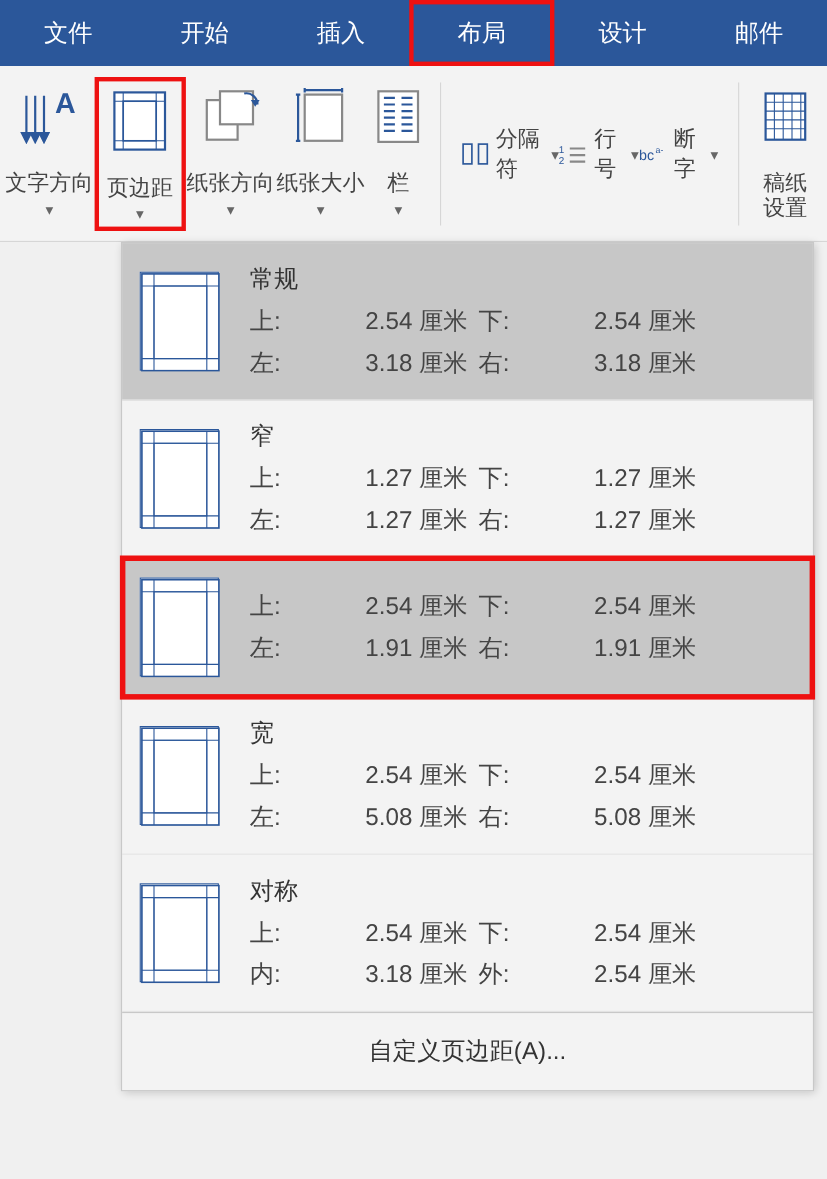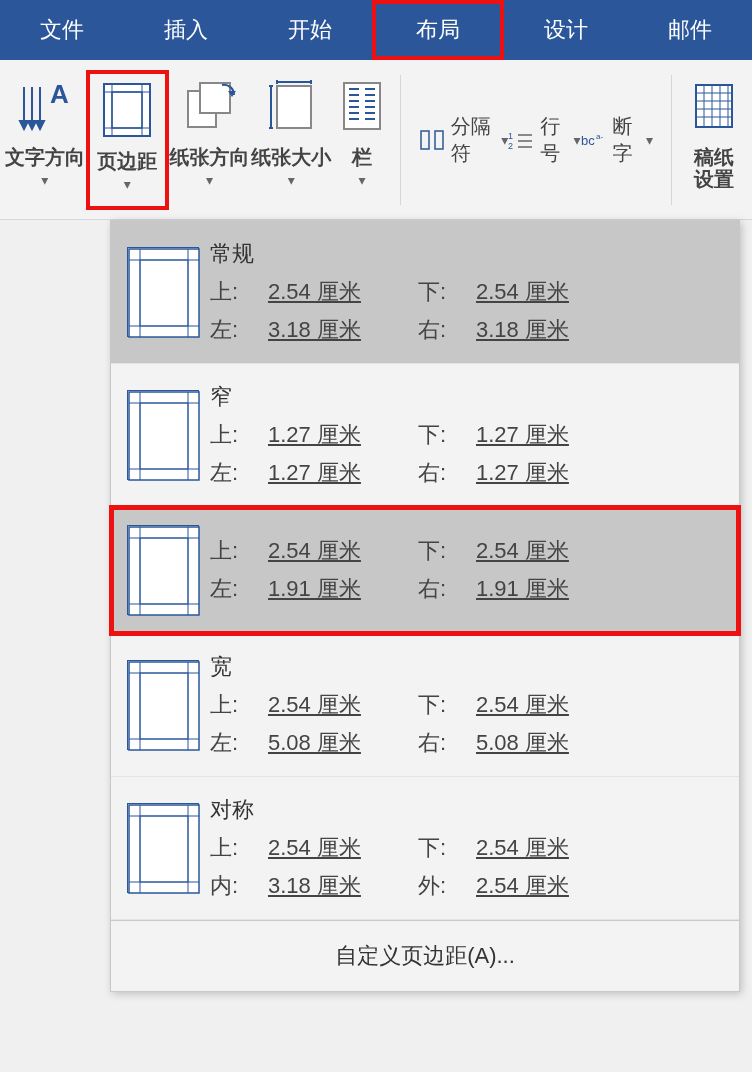--- a/index.html
+++ b/index.html
@@ -49,21 +49,21 @@
     color: #444;
     cursor: pointer;
     padding-top: 6px;
   }
   .rbtn .icon-slot {
     height: 60px;
     display: flex;
     align-items: center;
     justify-content: center;
   }
-  .rbtn .lbl { text-align: left; line-height: 1.1; margin-top: 10px; font-weight: bold; }
+  .rbtn .lbl { text-align: left; line-height: 1.1; margin-top: 20px; }
   .rbtn .caret {
     font-size: 14px;
     color: #666;
     margin-top: 4px;
   }
   .rbtn.highlight {
     border: 4px solid #e11;
   }
   .col-group {
     display: flex;
@@ -95,21 +95,21 @@
     top: 220px;
     width: 630px;
     background: #f3f3f3;
     border: 1px solid #c8c8c8;
     box-shadow: 2px 2px 8px rgba(0,0,0,0.2);
   }
   .preset {
     display: flex;
     padding: 18px 16px;
     border-bottom: 1px solid #e3e3e3;
-    gap: 11px;
+    gap: 28px;
     align-items: center;
     cursor: pointer;
   }
   .preset.selected {
     background: #c7c7c7;
   }
   .preset.highlight {
     outline: 5px solid #e11;
     outline-offset: -3px;
   }
@@ -134,40 +134,40 @@
     margin-bottom: 8px;
   }
   .preset-grid {
     display: grid;
     grid-template-columns: 48px 140px 48px 140px;
     row-gap: 8px;
     column-gap: 10px;
     font-size: 22px;
     color: #444;
   }
-  .preset-grid .v { text-align: left; text-decoration: underline; }
+  .preset-grid .v { text-align: right; }
   .custom {
     padding: 20px 20px;
     font-size: 22px;
     color: #333;
     border-top: 1px solid #c8c8c8;
     cursor: pointer;
     text-align: center;
   }
 
   
   svg { display: block; }
 </style>
 </head>
 <body>
 
 <div class="tabs">
   <div class="tab">文件</div>
+  <div class="tab">开始</div>
   <div class="tab">插入</div>
-  <div class="tab">开始</div>
   <div class="tab active">布局</div>
   <div class="tab">设计</div>
   <div class="tab">邮件</div>
 </div>
 
 <div class="ribbon">
 
   <div class="rbtn">
     <div class="icon-slot">
       <svg width="54" height="50" viewBox="0 0 54 50">

